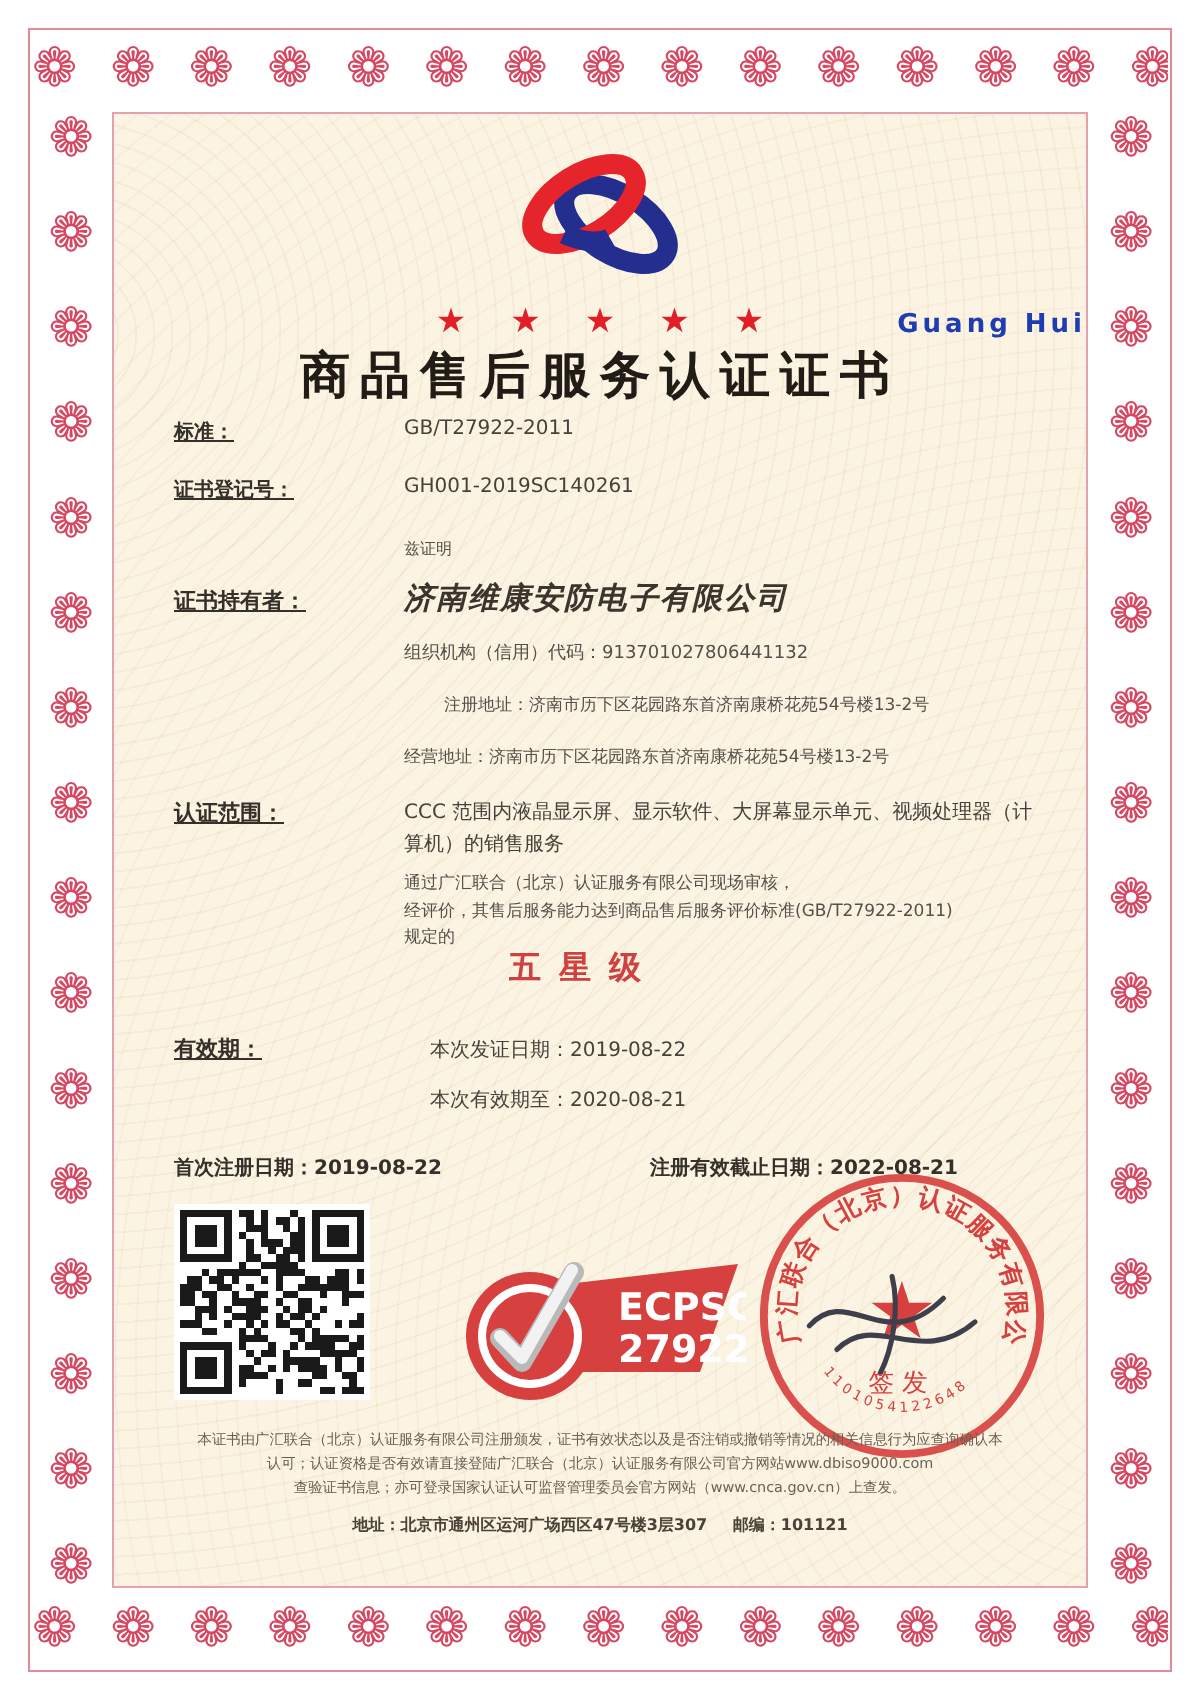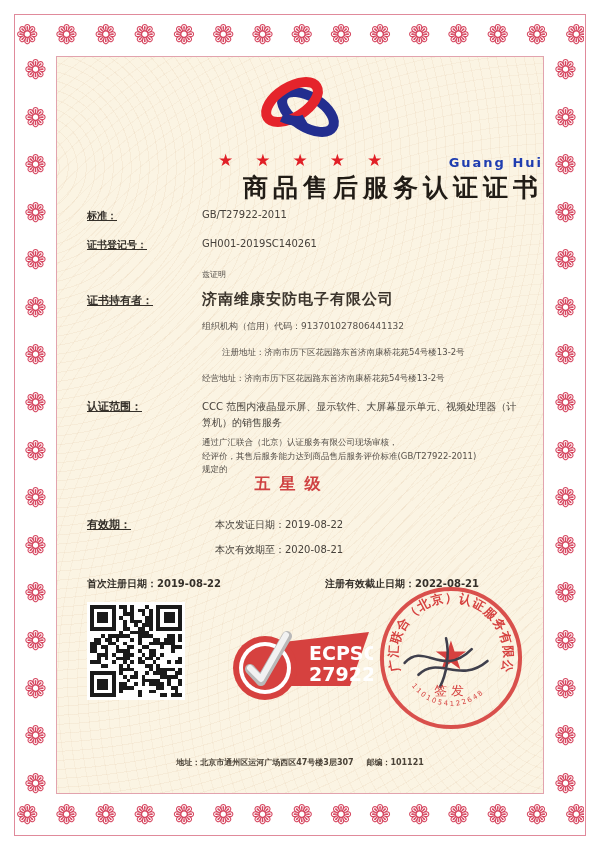--- a/index.html
+++ b/index.html
@@ -27,29 +27,29 @@
     border:1px solid #e2a3ae;
   }
   .abs{position:absolute;}
   
   .logo-wrap{left:0;right:0;top:18px;text-align:center;}
   .brand{margin-top:12px;font-size:13px;font-weight:bold;color:#1f3db0;letter-spacing:2px;text-align:right;}
   
   .stars{left:0;right:0;top:94px;text-align:center;}
   .star{display:inline-block;margin:0 11px;color:#e11f26;font-size:17px;line-height:17px;}
   
-  .cert-title{left:0;right:0;top:114px;text-align:right;font-size:25px;font-weight:bold;
+  .cert-title{left:0;right:0;top:114px;text-align:center;font-size:25px;font-weight:bold;
               color:#211c16;letter-spacing:5px;}
   
   .lbl{font-size:10px;font-weight:bold;color:#35302a;text-decoration:underline;}
   .val{font-size:10px;color:#46413b;}
   .sub{font-size:8.5px;color:#56504a;}
   .l-col{left:30px;}
   .v-col{left:145px;}
-  .holder-name{font-size:15px;font-weight:bold;color:#3c352d;letter-spacing:1px;}
+  .holder-name{font-size:15px;font-weight:bold;color:#3c352d;letter-spacing:1px;font-style:italic;}
   .scope-val{width:320px;line-height:1.55;}
   .statement{width:330px;font-size:8.5px;color:#56504a;line-height:1.6;}
   .rating{left:145px;width:180px;text-align:center;font-size:16px;font-weight:bold;
           color:#cf4141;letter-spacing:9px;}
   .bold-date{font-size:10px;font-weight:bold;color:#35302a;text-align:center;}
   
   .qr{left:30px;top:545px;width:98px;height:98px;background:#ffffff;padding:3px;box-sizing:border-box;}
   .badge{left:166px;top:566px;}
   .seal{left:320px;top:527px;}
   
@@ -372,19 +372,24 @@
         </text>
         <text x="75" y="86" text-anchor="middle" font-size="40" fill="#d6413f">★</text>
         <path d="M28,80 C48,58 66,96 96,66 M42,92 C62,72 84,102 112,78 M70,55 C74,72 70,92 64,104" fill="none" stroke="#3f3f4c" stroke-width="2.6" stroke-linecap="round"></path>
         <text x="75" y="113" text-anchor="middle" font-size="13" fill="#d6413f" letter-spacing="4">签发</text>
         <text font-size="7" fill="#d6413f" letter-spacing="2">
           <textPath href="#sealBottom" startOffset="6">1101054122648</textPath>
         </text>
       </svg>
     </div>
 
+    <div class="abs footer">
+      <div>本证书由广汇联合（北京）认证服务有限公司注册颁发，证书有效状态以及是否注销或撤销等情况的相关信息行为应查询确认本</div>
+      <div>认可；认证资格是否有效请直接登陆广汇联合（北京）认证服务有限公司官方网站www.dbiso9000.com</div>
+      <div>查验证书信息；亦可登录国家认证认可监督管理委员会官方网站（www.cnca.gov.cn）上查发。</div>
+    </div>
     <div class="abs addr-line">
       <span>地址：北京市通州区运河广场西区47号楼3层307</span>
       <span>邮编：101121</span>
     </div>
 
   </div>
 </div>
 
 </body></html>

